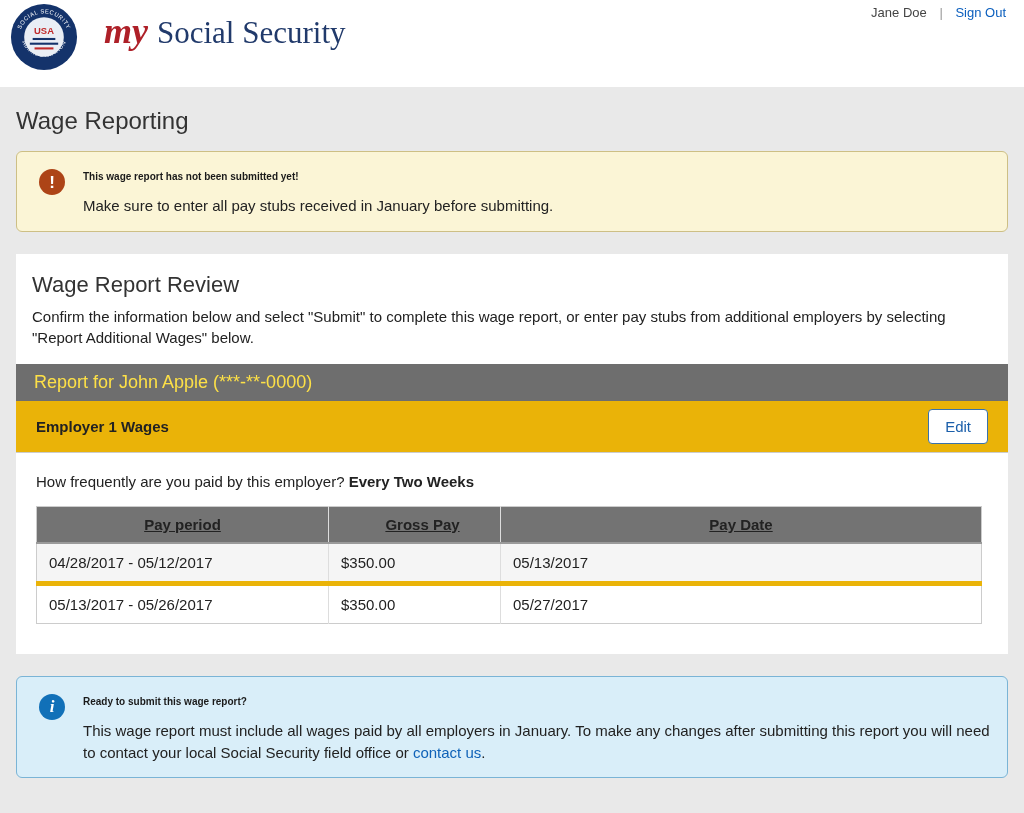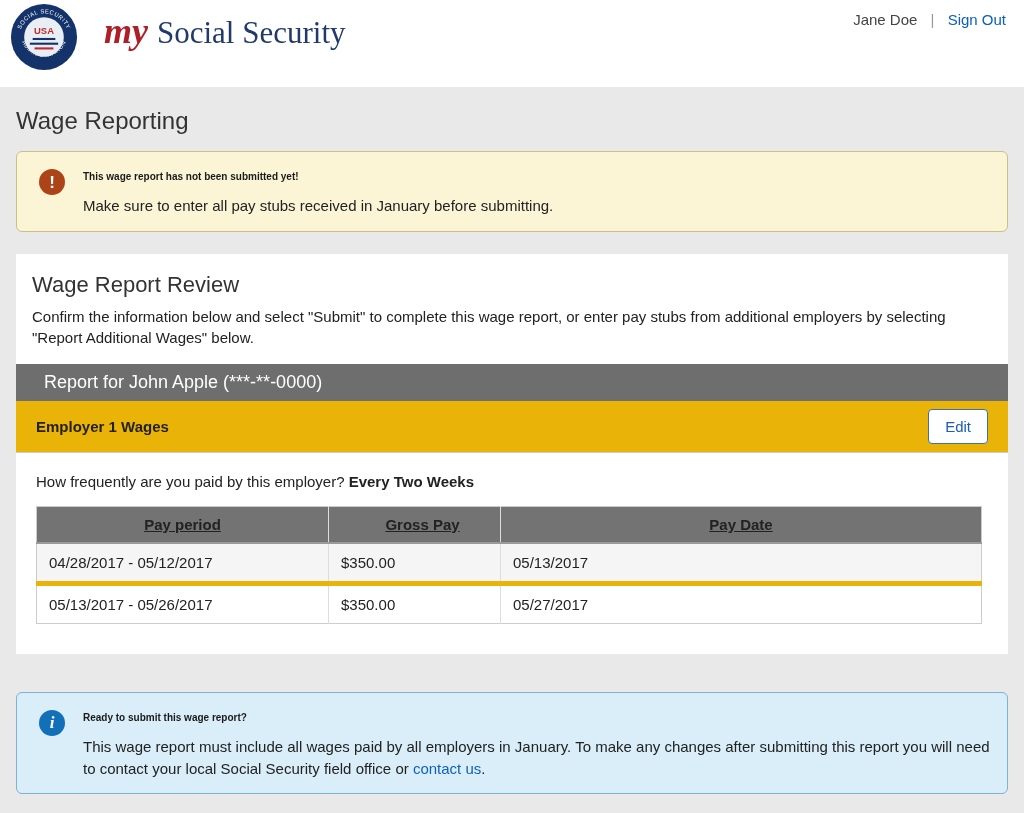--- a/index.html
+++ b/index.html
@@ -11,21 +11,21 @@
     font-family: "Liberation Sans", sans-serif;
     color: #222;
   }
 
   
   .header { background: #fff; height: 87px; position: relative; }
   .seal { position: absolute; left: 10px; top: 3px; }
   .brand { position: absolute; left: 104px; top: 10px; font-family: "Liberation Serif", serif; white-space: nowrap; }
   .brand-my { color: #ae2028; font-style: italic; font-weight: bold; font-size: 36px; margin-right: 9px; }
   .brand-name { color: #213a6b; font-size: 31px; }
-  .user-area { position: absolute; right: 18px; top: 11px; font-size: 15px; }
+  .user-area { position: absolute; right: 18px; top: 5px; font-size: 13px; }
   .user-name { color: #444; }
   .header-divider { color: #999; margin: 0 9px; }
   .sign-out { color: #0b5fbe; text-decoration: none; cursor: pointer; }
 
   
   .page { padding: 0 16px; }
   .page-title { font-size: 24px; font-weight: 400; color: #333; margin: 20px 0 16px; }
 
   
   .alert { display: flex; border-radius: 6px; padding: 14px 16px; }
@@ -38,25 +38,25 @@
     margin: 3px 2px 0 6px;
   }
   .warn-icon { background: #ad4417; }
   .info-icon { background: #1170b8; font-family: "Liberation Serif", serif; font-style: italic; }
   .alert-content { padding-left: 16px; }
   .alert-title { font-weight: bold; font-size: 10px; margin: 5px 0 13px; color: #1a1a1a; }
   .alert-body { font-size: 15px; line-height: 1.45; color: #222; }
   .inline-link { color: #0f62b8; text-decoration: none; cursor: pointer; }
 
   
-  .card { background: #fff; margin-bottom: 38px; padding-bottom: 28px; }
+  .card { background: #fff; margin-bottom: 22px; padding-bottom: 28px; }
   .card-head { padding: 16px 16px 0; }
   .review-title { font-size: 22px; font-weight: 400; color: #333; margin: 2px 0 8px; }
   .review-desc { font-size: 15px; margin: 0 0 16px; line-height: 1.4; color: #222; }
-  .report-bar { background: #6e6e6e; color: #ffffff; font-size: 18px; padding: 8px 28px; }
+  .report-bar { background: #6e6e6e; color: #fde047; font-size: 18px; padding: 8px 18px; }
   .employer-row {
     background: #eab308; border-bottom: 1px solid #ccc;
     display: flex; align-items: center; justify-content: space-between;
     padding: 8px 20px;
   }
   .employer-label { font-weight: bold; font-size: 15px; }
   .frequency { padding: 20px 20px 16px; font-size: 15px; }
   .freq-value { font-weight: bold; }
 
   

